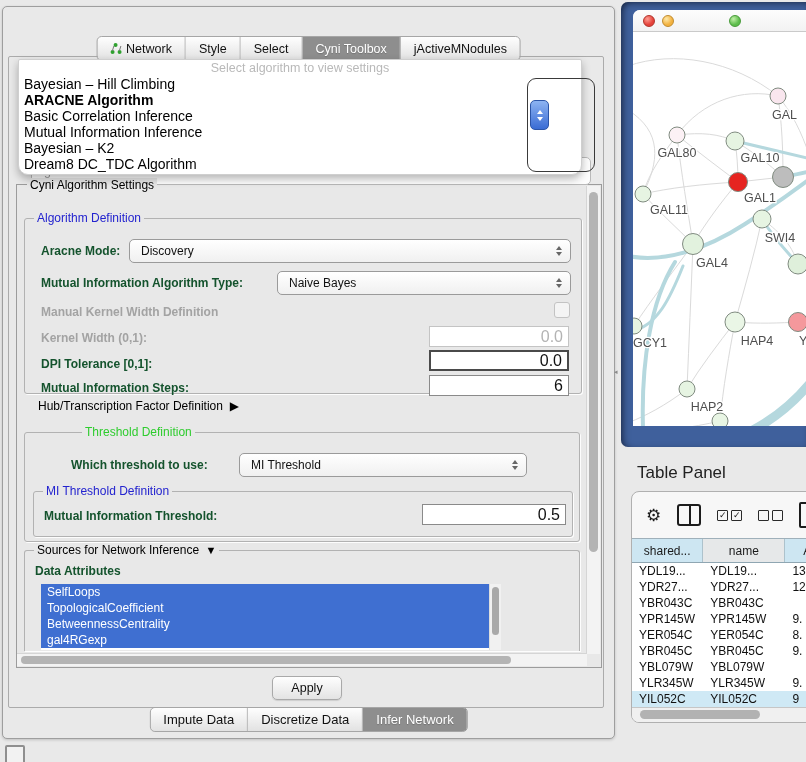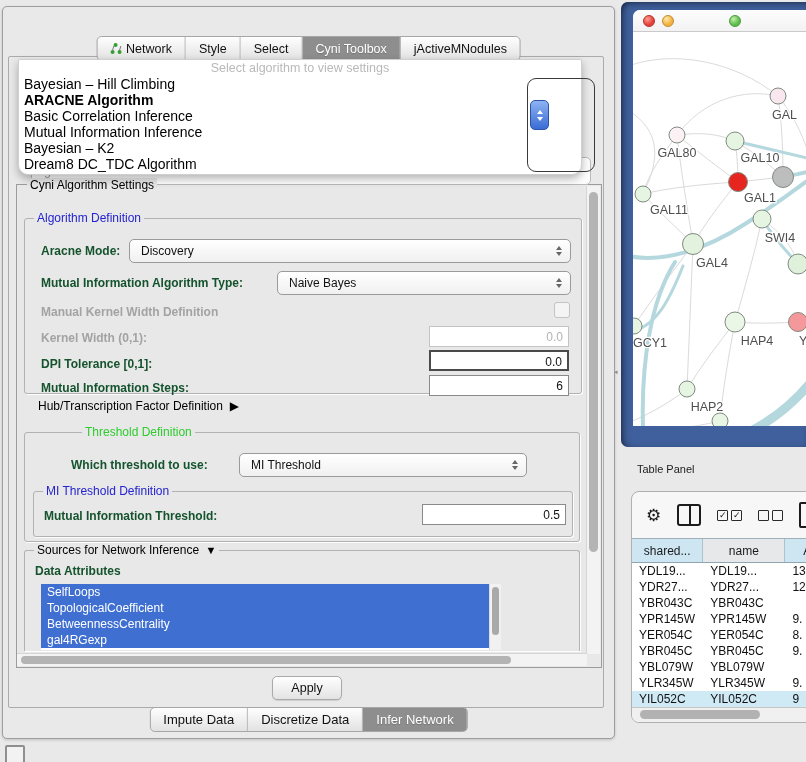--- a/index.html
+++ b/index.html
@@ -60,21 +60,21 @@
   .flabel.dis{color:#a3a3a3;}
   .combo{position:absolute;height:24px;background:linear-gradient(#ffffff,#f0f0f0);border:1px solid #9a9a9a;
           border-radius:5px;display:flex;align-items:center;box-sizing:border-box;}
   .combo .ctext{font-size:12px;color:#111;padding-left:11px;flex:1;}
   .carrows{display:flex;flex-direction:column;align-items:center;gap:2px;padding-right:8px;}
   .carrows i{width:0;height:0;border-left:3.5px solid transparent;border-right:3.5px solid transparent;}
   .carrows .up{border-bottom:4px solid #666;}
   .carrows .dn{border-top:4px solid #666;}
   .tfield{position:absolute;height:21px;background:#fff;border:1px solid #8a8a8a;box-sizing:border-box;}
   .tfield input{width:100%;height:100%;border:none;outline:none;background:transparent;text-align:right;
-          font-size:12px;color:#111;font-family:"Liberation Sans",sans-serif;padding:0 5px;box-sizing:border-box;}
+          font-size:16px;color:#111;font-family:"Liberation Sans",sans-serif;padding:0 5px;box-sizing:border-box;}
   .tfield.dis{border-color:#c4c4c4;} .tfield.dis input{color:#b3b3b3;}
   .tfield.dark{border:2px solid #4a4a4a;}
   .checkbox{position:absolute;width:14px;height:14px;border:1px solid #c3c3c3;border-radius:3px;background:#f4f4f4;}
   .twisty{font-size:11px;color:#000;}
   .attr-list{position:absolute;background:#fff;overflow:hidden;}
   .attr-item{height:16px;line-height:16px;font-size:12px;color:#fff;background:#3f6fd1;padding-left:6px;
           width:448px;box-sizing:border-box;white-space:nowrap;}
   .attr-sb{position:absolute;right:0;top:0;width:11px;height:100%;background:#f1f1f1;border-left:1px solid #ddd;}
   .attr-sb .thumb{position:absolute;left:2px;top:3px;width:7px;height:48px;border-radius:4px;background:#a9a9a9;}
   .apply-btn{position:absolute;left:269px;top:669px;width:68px;height:22px;border:1px solid #a9a9a9;border-radius:5px;
@@ -89,21 +89,21 @@
   .netwin{position:absolute;left:12px;top:8px;width:173px;height:416px;background:#fff;border-radius:7px 0 0 0;
           overflow:hidden;}
   .netwin .wtitle{height:21px;border-bottom:1px solid #cacaca;background:linear-gradient(#fdfdfd,#f2f2f2);
           display:flex;align-items:center;padding-left:10px;gap:7px;}
   .light{width:12px;height:12px;border-radius:50%;box-sizing:border-box;}
   .light.red{background:radial-gradient(circle at 35% 30%,#ff9d92,#e4423a 60%);border:1px solid #b03229;}
   .light.yellow{background:radial-gradient(circle at 35% 30%,#ffe9a8,#f2b13f 60%);border:1px solid #c08b2d;}
   .light.green{background:radial-gradient(circle at 35% 30%,#c2f0a8,#5dbd4c 60%);border:1px solid #479a38;}
   .splitter-arrow{position:absolute;left:614px;top:368px;font-size:7px;color:#8a8a8a;}
   
-  .tp-title{position:absolute;left:637px;top:463px;font-size:11px;color:#222;}
+  .tp-title{position:absolute;left:637px;top:463px;font-size:17px;color:#222;}
   .twin{position:absolute;left:631px;top:491px;width:200px;height:232px;background:#f7f7f7;
           border:1px solid #b0b0b0;border-radius:8px;box-sizing:border-box;overflow:hidden;}
   .ttoolbar{height:46px;display:flex;align-items:center;gap:16px;padding-left:14px;}
   .gear{font-size:17px;color:#1c1c1c;line-height:17px;}
   .colicon{width:20px;height:18px;border:2px solid #1c1c1c;border-radius:3px;position:relative;}
   .colicon::after{content:"";position:absolute;left:50%;top:0;bottom:0;width:2px;background:#1c1c1c;}
   .ckpair{display:flex;gap:3px;}
   .ck{width:9px;height:9px;border:1.5px solid #2a2a2a;border-radius:1px;position:relative;font-size:9px;
           line-height:8px;color:#1a1a1a;text-align:center;}
   .fileicon{width:16px;height:22px;border:2px solid #1c1c1c;border-radius:2px 6px 2px 2px;}

